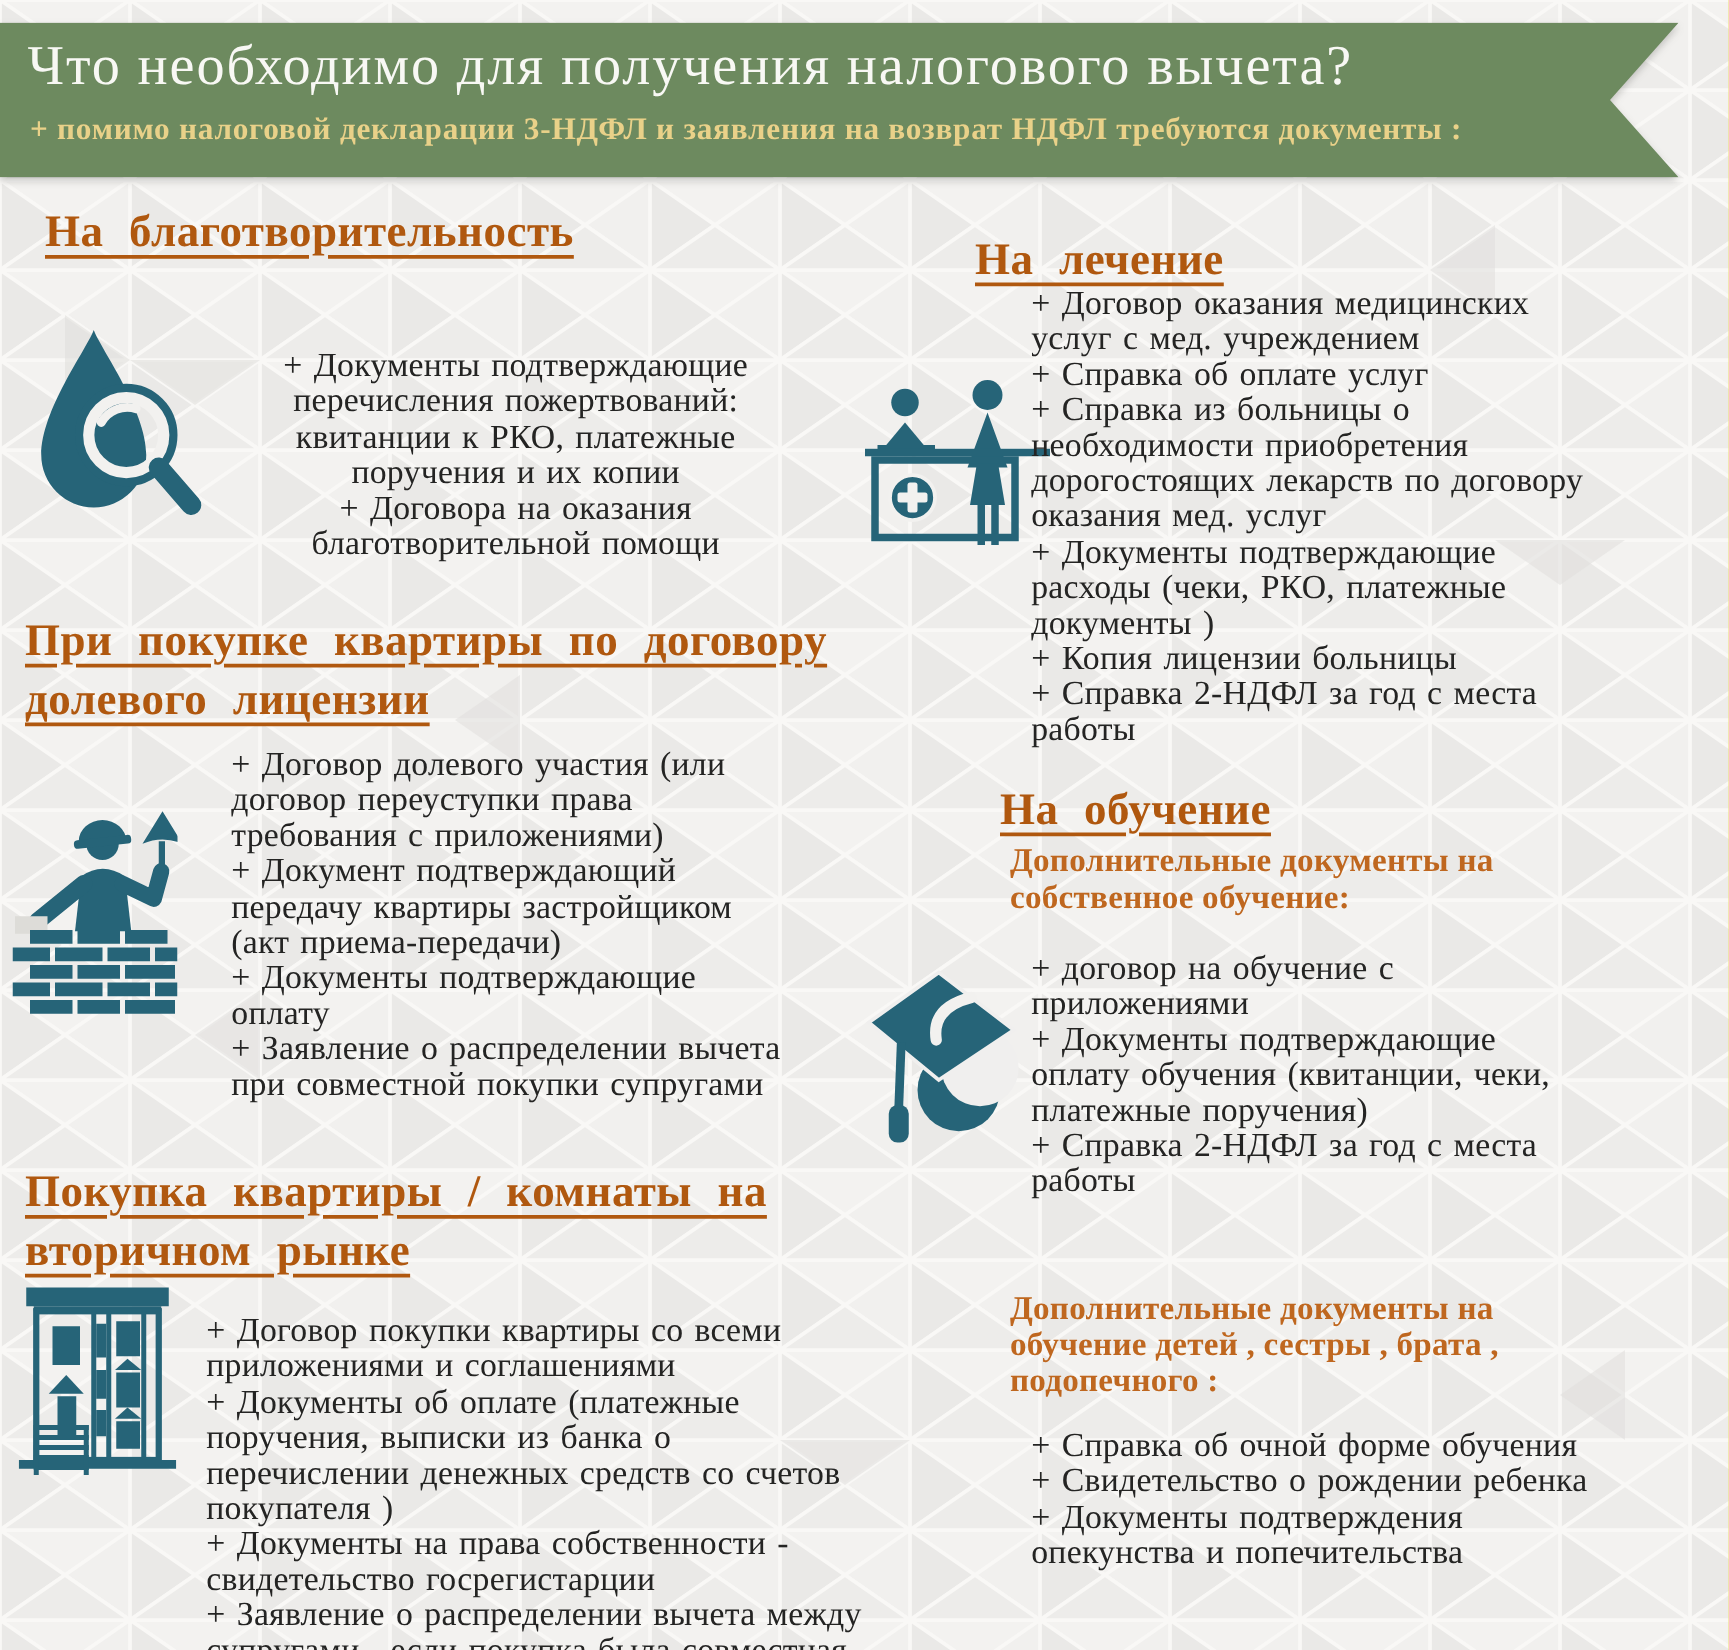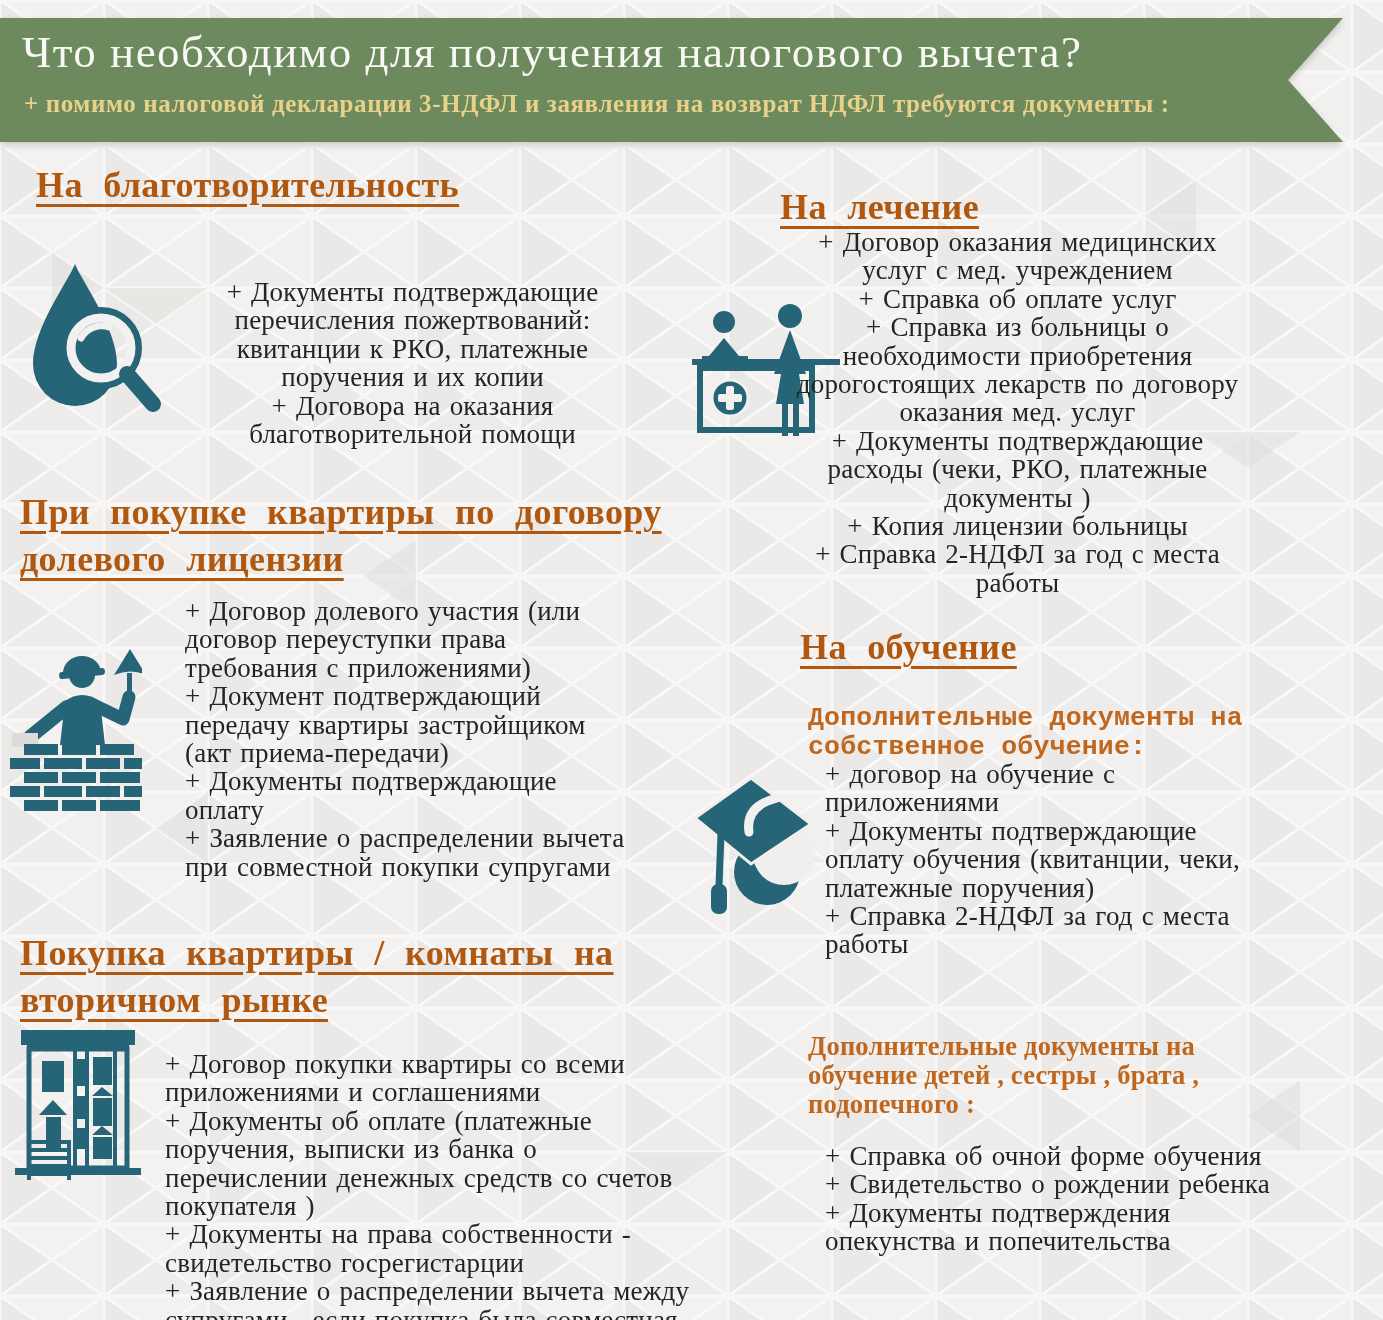--- a/index.html
+++ b/index.html
@@ -195,33 +195,33 @@
       <path d="M2 84 H150" stroke="#266478" stroke-width="6"></path>
       <rect x="10" y="90" width="112" height="62" fill="none" stroke="#266478" stroke-width="6"></rect>
       <circle cx="40" cy="120" r="18" fill="#266478" stroke="#f2f1ef" stroke-width="3"></circle>
       <g fill="#f2f1ef">
         <rect x="36" y="108" width="8" height="24" rx="2"></rect>
         <rect x="28" y="116" width="24" height="8" rx="2"></rect>
       </g>
     </svg>
   </div>
 
-  <div class="list" style="left:796px;top:228px;width:443px;text-align:center;">
+  <div class="list" style="left:825px;top:228px;width:443px;">
 
   <div class="item">+ Договор оказания медицинских услуг с мед. учреждением</div>
       <div class="item">+ Справка об оплате услуг</div>
       <div class="item">+ Справка из больницы о необходимости приобретения дорогостоящих лекарств по договору оказания мед. услуг</div>
       <div class="item">+ Документы подтверждающие расходы (чеки, РКО, платежные документы )</div>
       <div class="item">+ Копия лицензии больницы</div>
       <div class="item">+ Справка 2-НДФЛ за год с места работы</div>
     </div>
 
   <h2 class="h2" style="left:800px;top:624px;width:400px;">На обучение</h2>
 
-  <div class="subhead" style="left:808px;top:704px;width:440px;font-family:Liberation Mono, monospace;">Дополнительные документы на собственное обучение:</div>
+  <div class="subhead" style="left:808px;top:674px;width:440px;">Дополнительные документы на собственное обучение:</div>
 
   <div class="icon" style="left:687px;top:766px;">
     <svg width="128" height="158" viewBox="0 0 128 158">
       <circle cx="80" cy="106" r="33" fill="#266478"></circle>
       <circle cx="97" cy="88" r="31" fill="#f0efee"></circle>
       <polygon points="8,52 64,12 124,58 64,98" fill="#266478" stroke="#f0efee" stroke-width="3"></polygon>
       <path d="M90 32 Q58 40 62 66" fill="none" stroke="#f2f1ef" stroke-width="9" stroke-linecap="round"></path>
       <line x1="34" y1="68" x2="32" y2="120" stroke="#266478" stroke-width="7"></line>
       <rect x="24" y="118" width="16" height="30" rx="7" fill="#266478"></rect>
     </svg>

